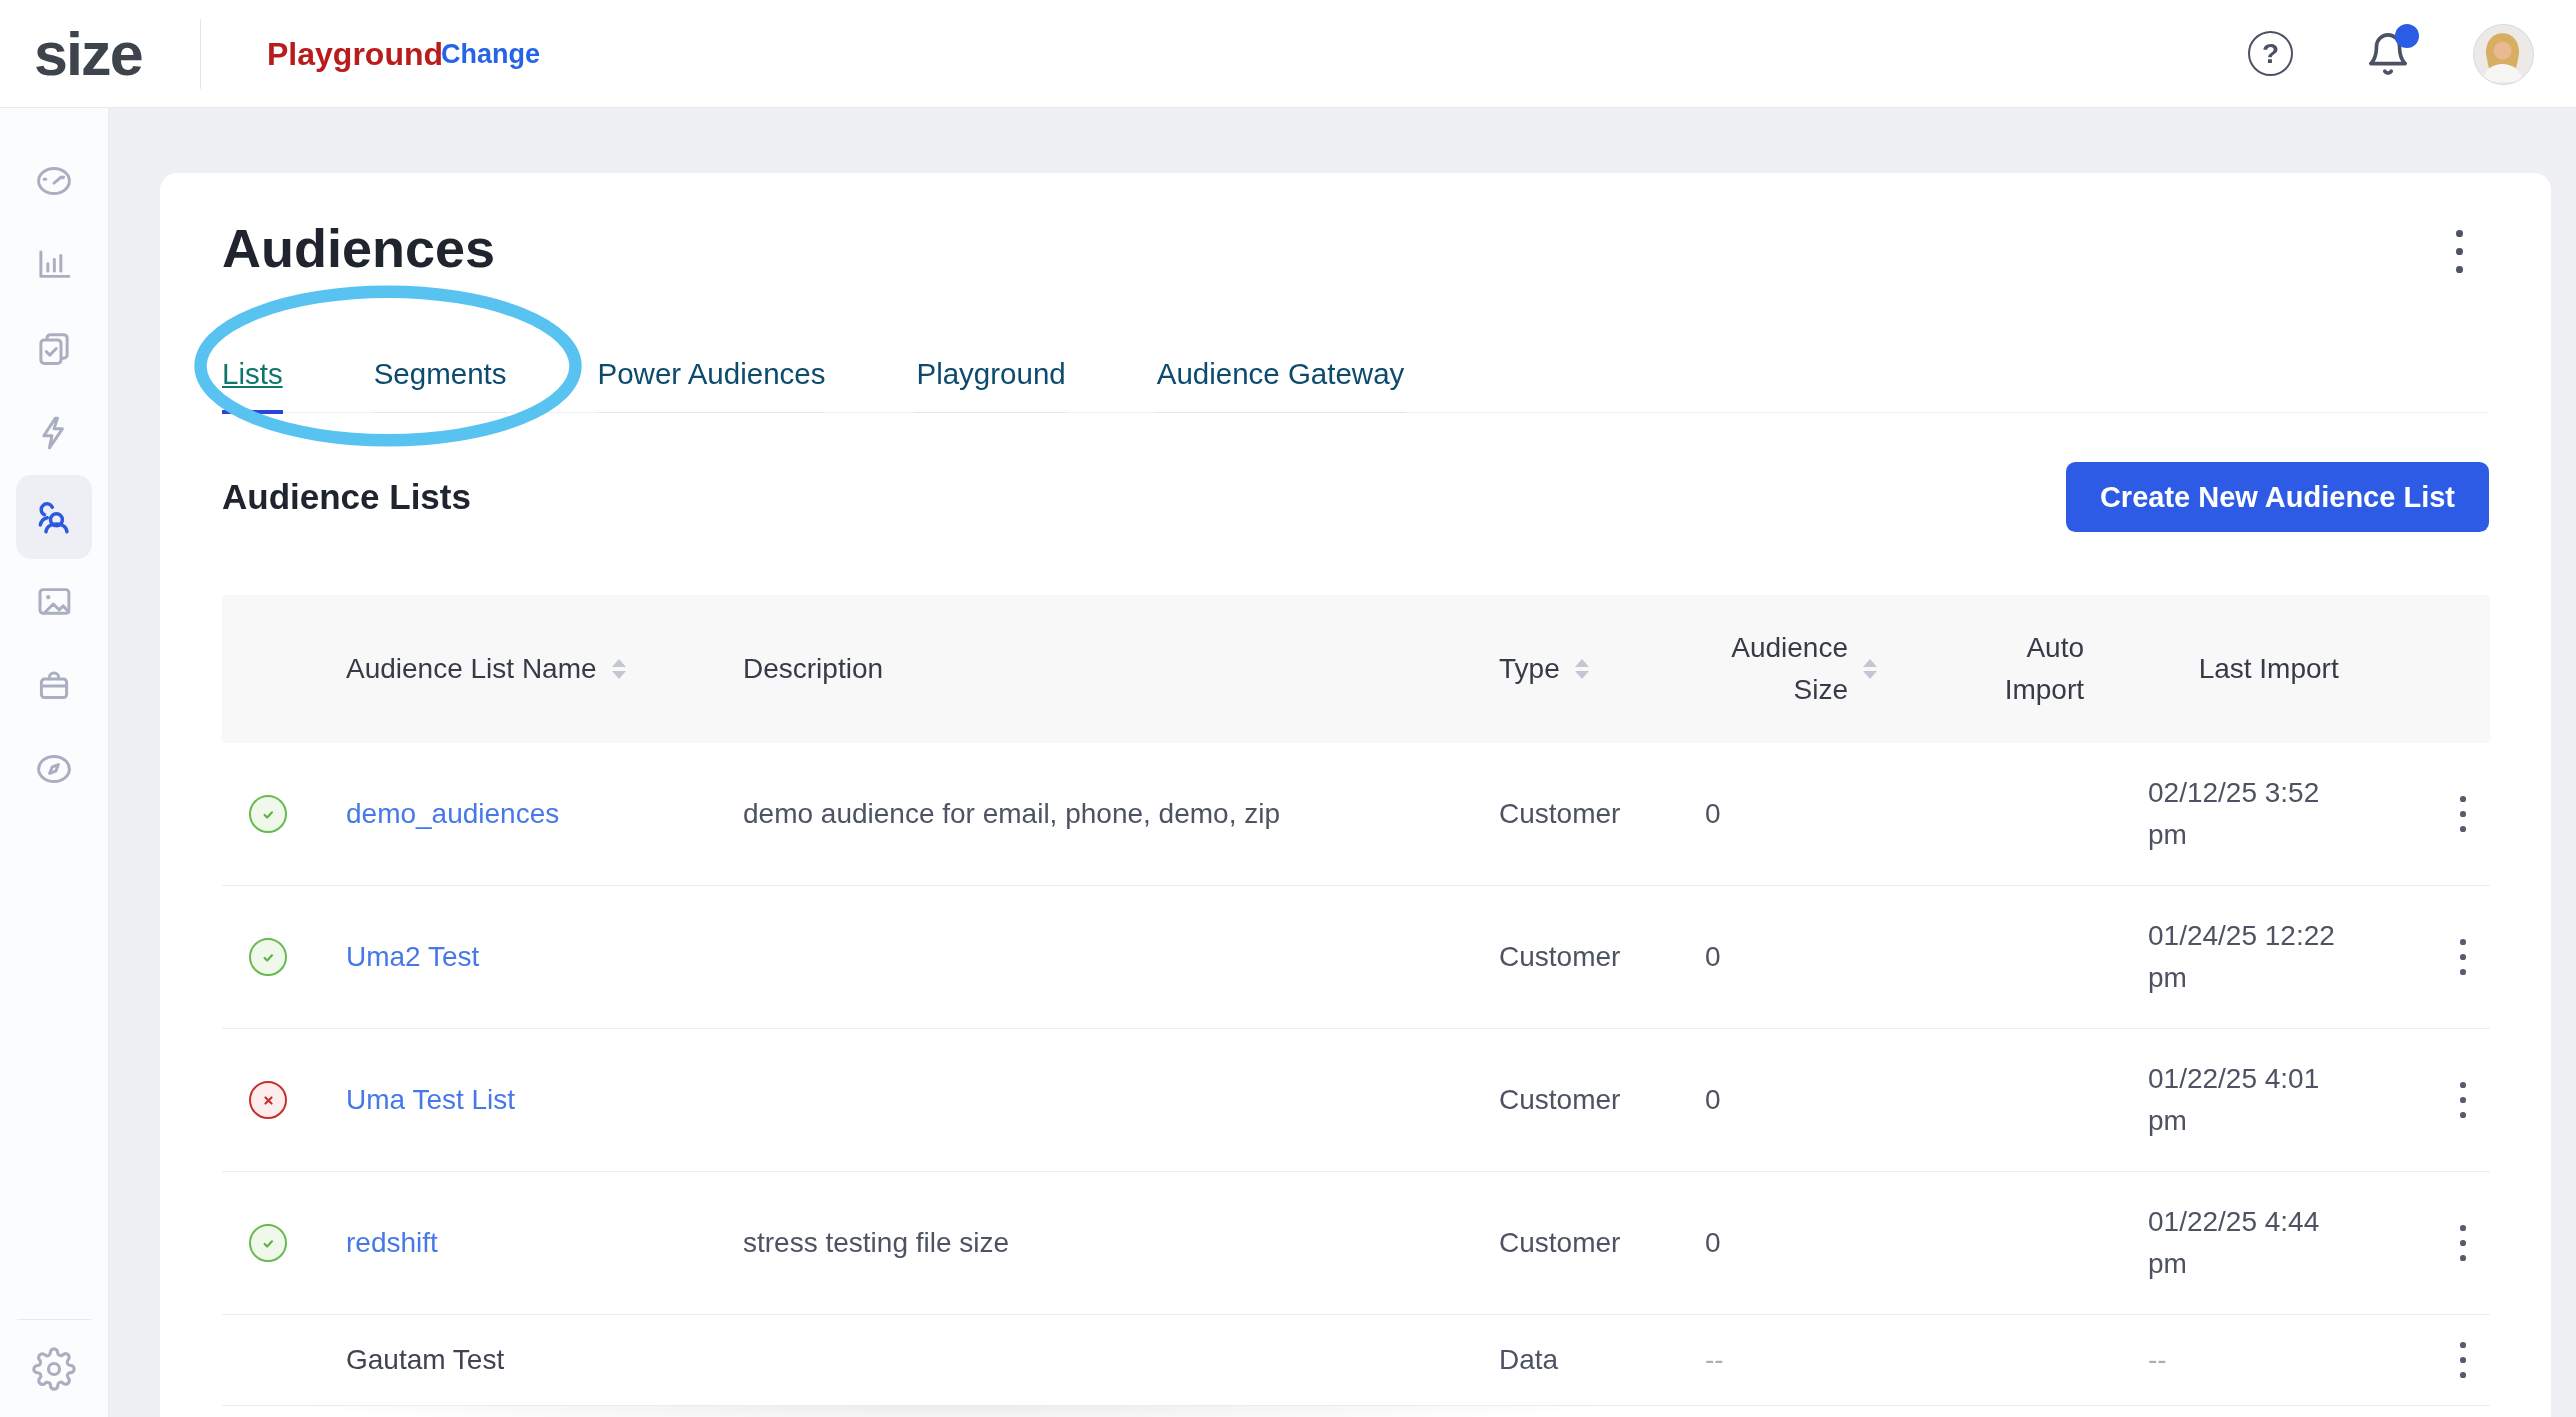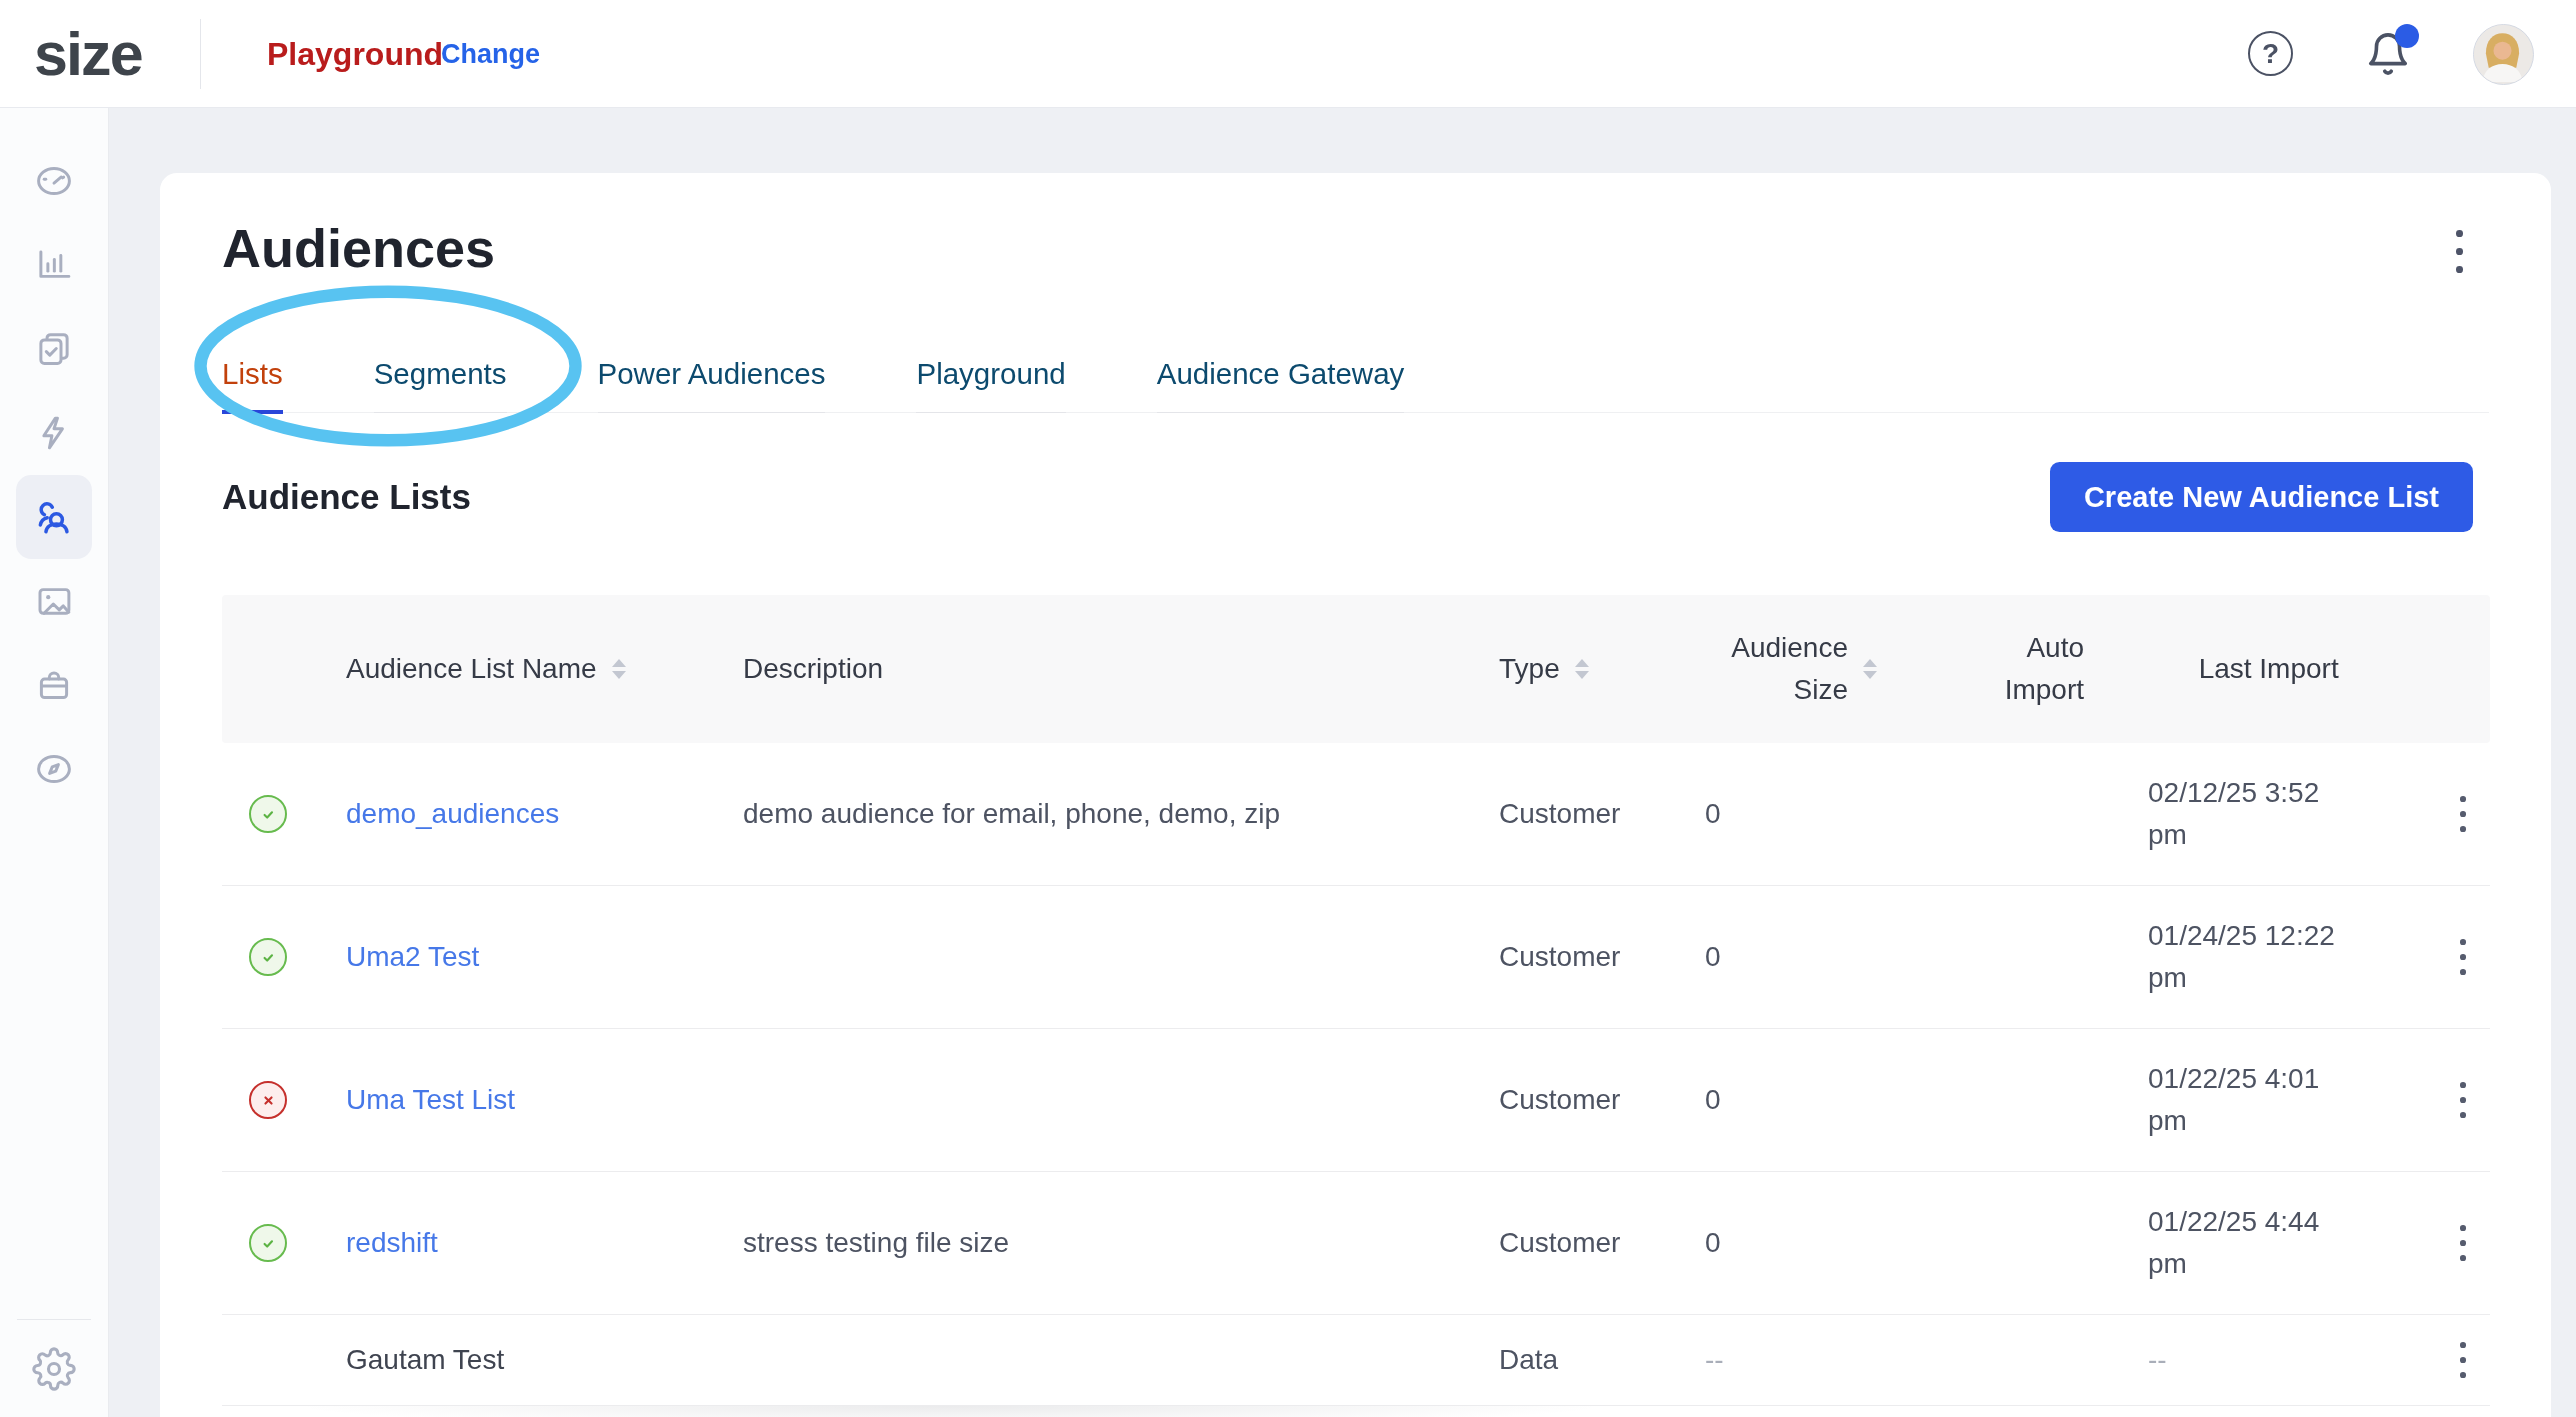--- a/index.html
+++ b/index.html
@@ -86,28 +86,28 @@
   
   .tabs {
     position:absolute; left:62px; right:62px; top:162px; height:78px;
     display:flex; align-items:stretch;
   }
   .tabs::before { content:''; position:absolute; left:0; right:0; bottom:0; height:1px; background:#eff0f2; }
   .tab {
     display:flex; align-items:center; margin-right:91px; position:relative;
     font-size:29.5px; color:#0c4a6e; cursor:pointer; border-bottom:1.9px solid #e4e5e9;
   }
-  .tab.active { color:#c2410c; }
+  .tab.active { color:#0f766e;text-decoration:underline; }
   .tab.active::after {
     content:''; position:absolute; left:0; right:0; bottom:-1.9px; height:3.8px; background:#2946d9;
   }
 
   
   .section-row {
-    position:absolute; left:62px; right:78px; top:286px; height:76px;
+    position:absolute; left:62px; right:62px; top:286px; height:76px;
     display:flex; align-items:center; justify-content:space-between;
   }
   .section-title { font-size:35px; font-weight:bold; color:#20242e; }
   .create-btn {
     height:70px; padding:8px 34px; background:#2e5be6; border:none; border-radius:9.5px;
     color:#ffffff; font-size:29px; font-weight:bold; font-family:"Liberation Sans", sans-serif;
     display:flex; align-items:center; cursor:pointer;
   }
 
   

